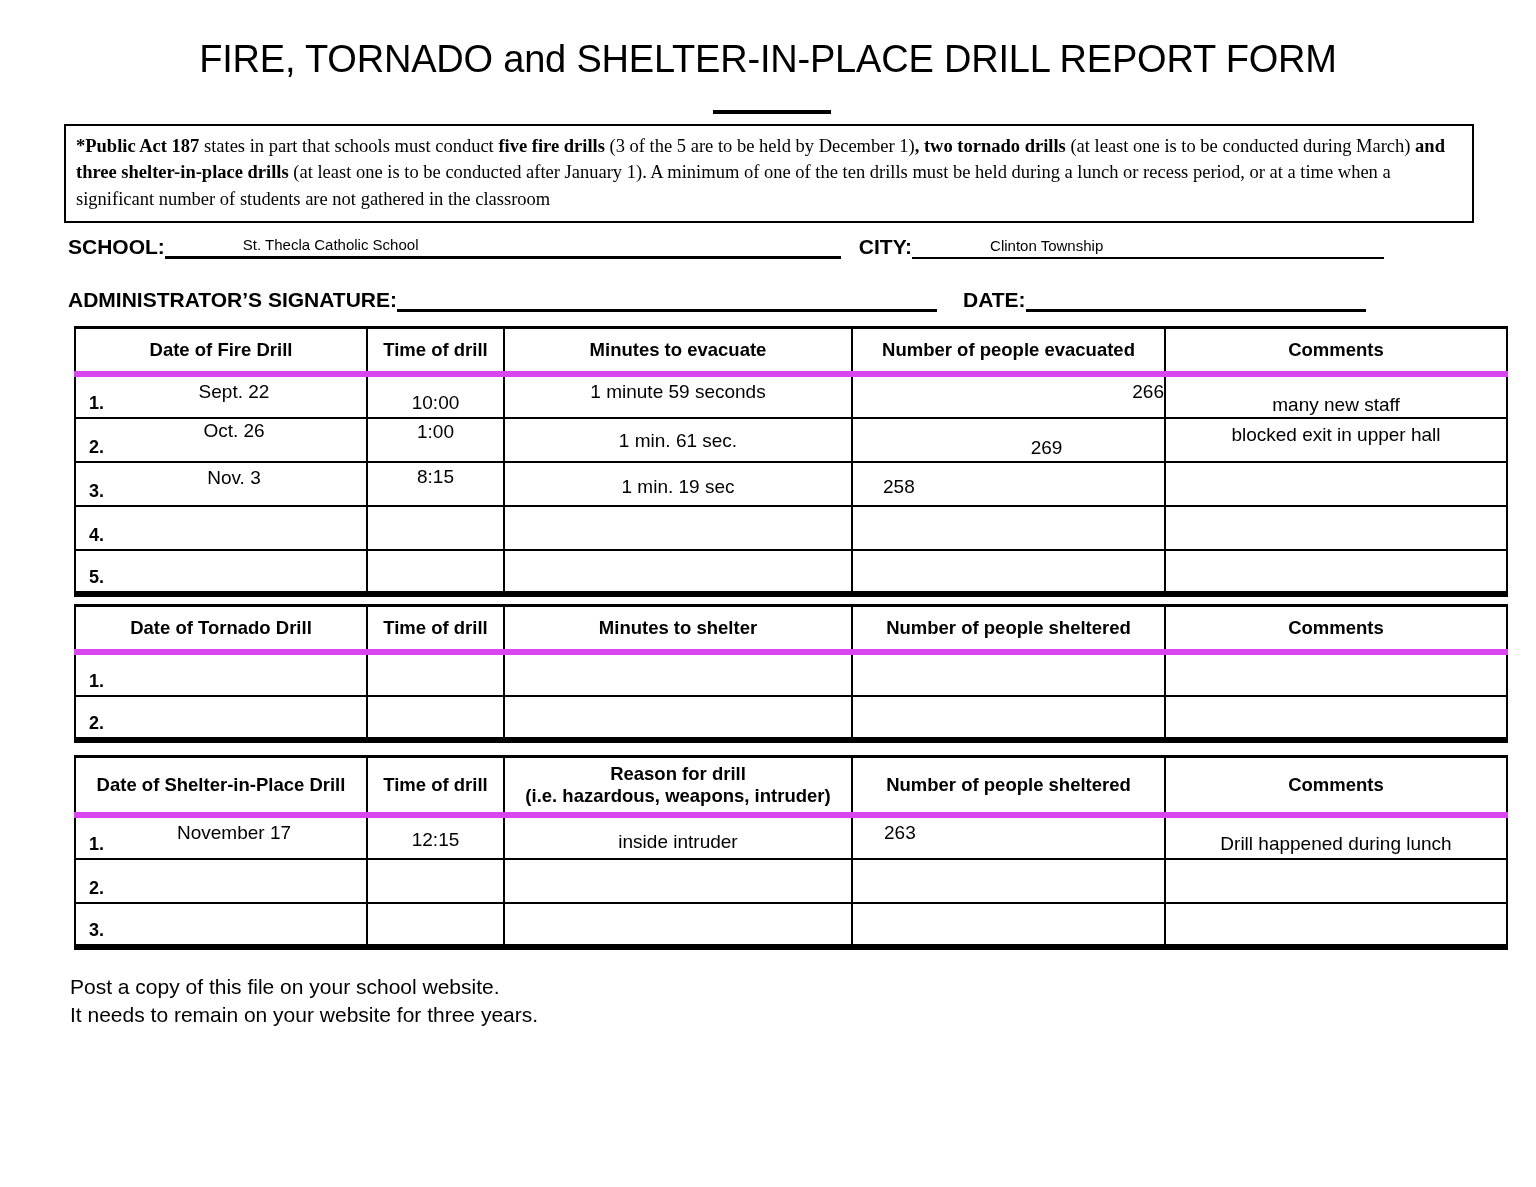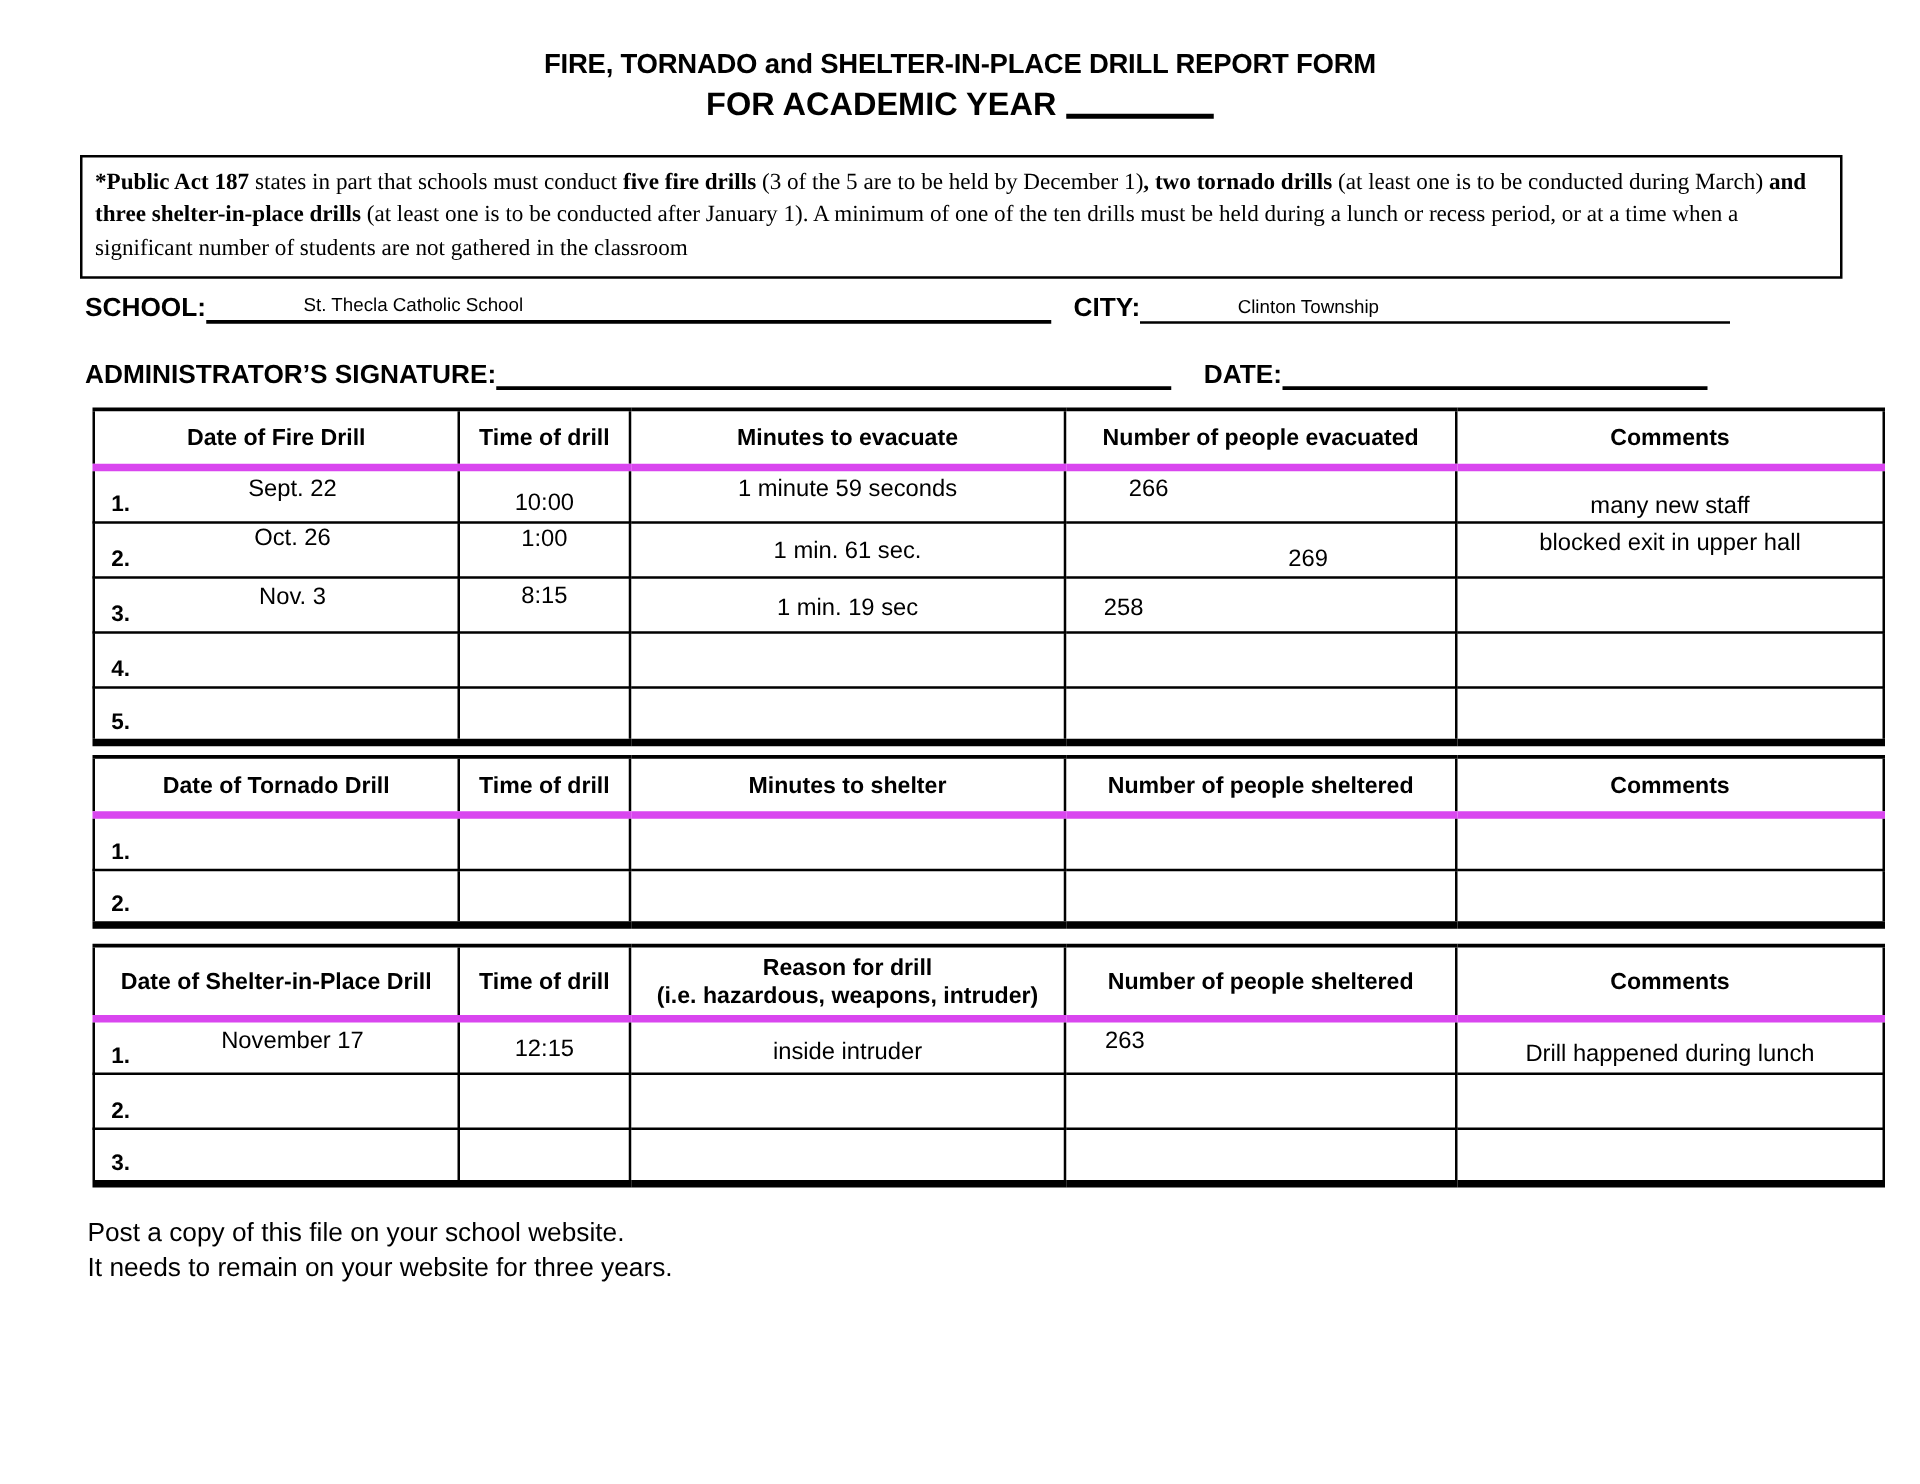--- a/index.html
+++ b/index.html
@@ -21,22 +21,22 @@
     height: 1187px;
     background: #fff;
   }
 
   
   .title-block {
     text-align: center;
     padding-top: 38px;
   }
   .title-main {
-    font-size: 22px;
-    font-weight: bold;
+    font-size: 38px;
+    font-weight: normal;
     letter-spacing: -0.2px;
     line-height: 1.15;
   }
   .title-sub {
     font-size: 26px;
     font-weight: bold;
     margin-top: 6px;
     line-height: 1.15;
   }
   .year-blank {
@@ -167,21 +167,21 @@
   }
 </style>
 </head>
 <body>
 
 <div class="page">
 
   <div class="title-block">
     <div class="title-main">FIRE, TORNADO and SHELTER-IN-PLACE DRILL REPORT FORM</div>
     <div class="title-sub">
-      <span>FOR ACADEMIC YEAR</span><span class="year-blank"></span>
+      <span class="year-blank"></span>
     </div>
   </div>
 
   <div class="act-box">
     <b>*Public Act 187</b><span> states in part that schools must conduct </span><b>five fire drills</b><span> (3 of the 5 are to be held by December 1)</span><b>, two tornado drills</b><span> (at least one is to be conducted during March)</span><b> and three shelter-in-place drills</b><span> (at least one is to be conducted after January 1). A minimum of one of the ten drills must be held during a lunch or recess period, or at a time when a significant number of students are not gathered in the classroom</span>
   </div>
 
   <div class="field-row row-school">
     <span class="fl-label">SCHOOL:</span><span class="fl-line" style="width:676px"><span class="fl-value">St. Thecla Catholic School</span></span><span class="fl-label" style="margin-left:18px">CITY:</span><span class="fl-line thin" style="width:472px"><span class="fl-value">Clinton Township</span></span>
   </div>
@@ -213,21 +213,21 @@
             <span class="num">1.</span>
             <span class="cellval c1">Sept. 22</span>
           </td>
         <td>
             <span class="cellval" style="top:16px">10:00</span>
           </td>
         <td>
             <span class="cellval">1 minute 59 seconds</span>
           </td>
         <td>
-            <span class="cellval" style="text-align:left;padding-left:50px">266</span>
+            <span class="cellval" style="text-align:right;padding-left:50px">266</span>
           </td>
         <td>
             <span class="cellval" style="top:18px">many new staff</span>
           </td>
       </tr>
       <tr>
         <td>
             <span class="num">2.</span>
             <span class="cellval c1" style="top:2px">Oct. 26</span>
           </td>

